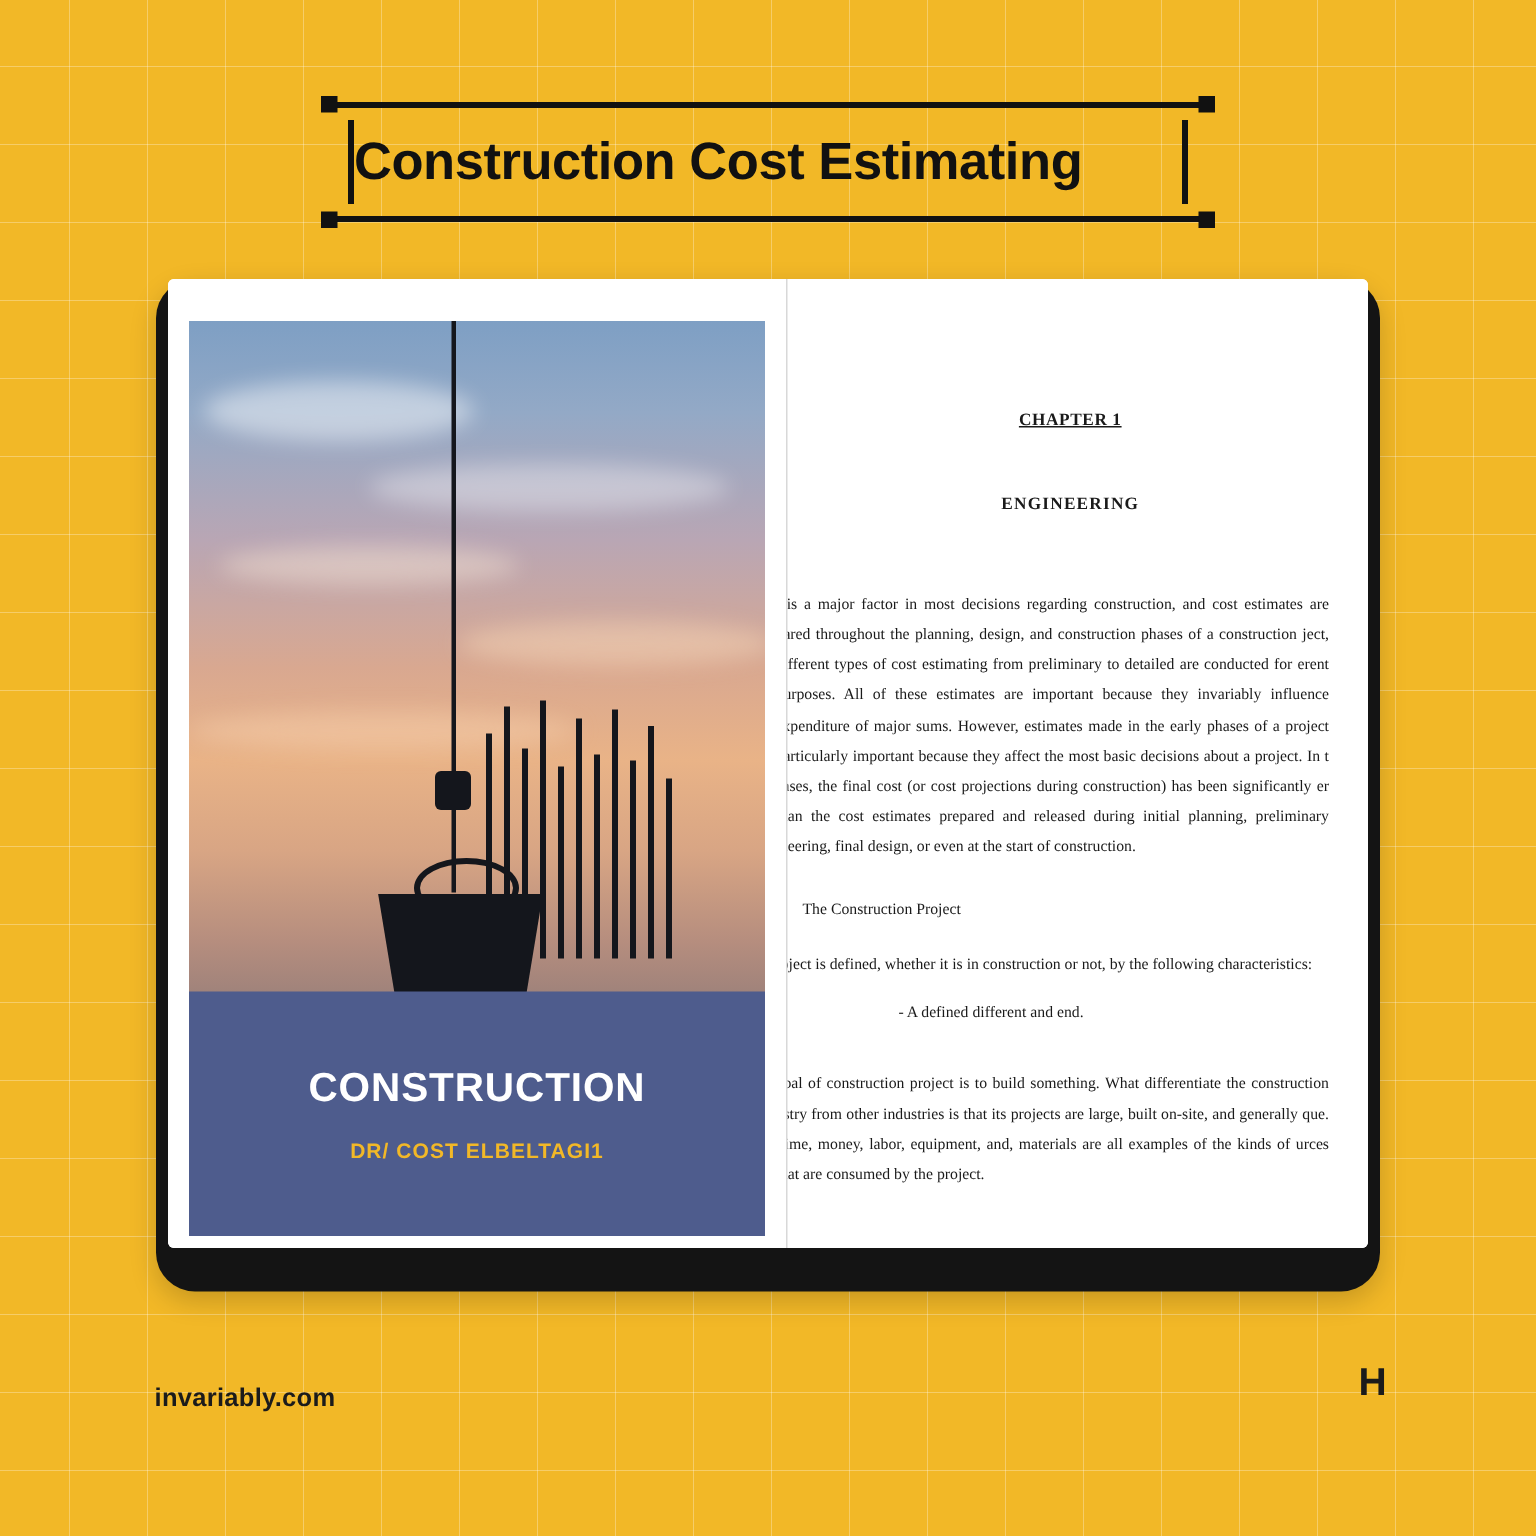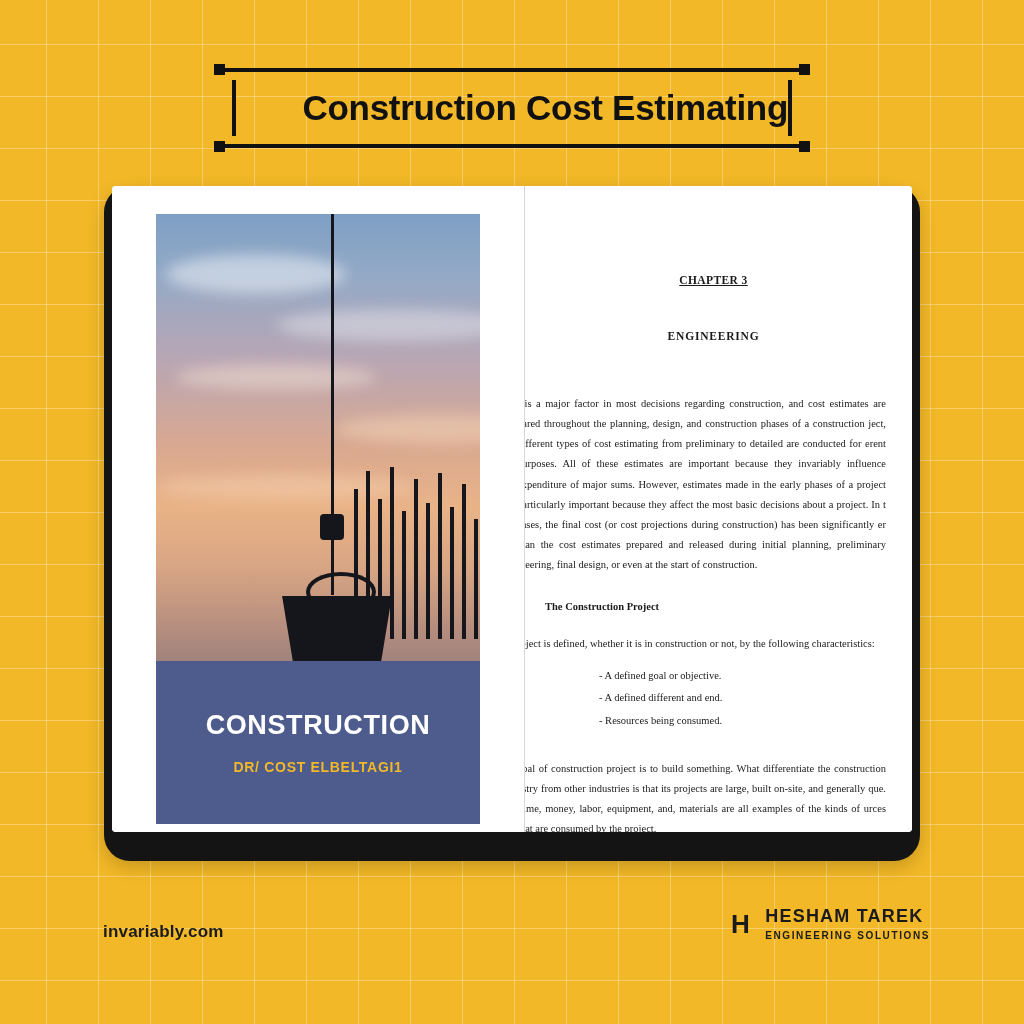--- a/index.html
+++ b/index.html
@@ -44,21 +44,21 @@
   .title-inner {
     position: absolute;
     left: 14px;
     right: 14px;
     top: 8px;
     bottom: 8px;
     border-left: 4px solid #111111;
     border-right: 4px solid #111111;
     display: flex;
     align-items: center;
-    justify-content: flex-end;
+    justify-content: flex-start;
   }
   .title-text {
     font-size: 35px;
     font-weight: bold;
     color: #111111;
     letter-spacing: -0.3px;
     white-space: nowrap;
   }
   .corner {
     position: absolute;
@@ -99,21 +99,21 @@
     width: 412px;
     height: 100%;
     background: #ffffff;
     display: flex;
     align-items: center;
     justify-content: center;
     position: relative;
   }
   .cover {
     position: relative;
-    width: 324px;
+    width: 384px;
     height: 610px;
     margin-top: 19px;
     overflow: hidden;
     background: #2b2f4a;
   }
   .sky {
     position: absolute;
     inset: 0;
     background:
       linear-gradient(to bottom,
@@ -232,22 +232,22 @@
     font-size: 10.5px;
     line-height: 1.92;
     text-align: justify;
     text-justify: inter-word;
     margin-left: -18px;
     padding-right: 6px;
   }
   .doc-sub {
     margin-top: 26px;
     font-size: 10.5px;
-    font-weight: bold;
-    margin-left: 10px;
+    font-weight: normal;
+    margin-left: 0;
   }
   .doc-para2 {
     margin-top: 22px;
     font-size: 10.5px;
     line-height: 1.9;
     margin-left: -18px;
     padding-right: 6px;
   }
   .doc-list {
     margin: 10px 0 0 0;
@@ -384,37 +384,31 @@
         <div class="cover-band">
           <div class="cover-title">
             <div>CONSTRUCTION</div>
           </div>
           <div class="cover-author">DR/ COST ELBELTAGI1</div>
         </div>
       </div>
     </div>
 
     <div class="doc-pane">
-      <div class="doc-chapter">CHAPTER 3</div>
+      <div class="doc-chapter">CHAPTER 1</div>
       <div class="doc-heading">ENGINEERING</div>
       <p class="doc-para">t is a major factor in most decisions regarding construction, and cost estimates are pared throughout the planning, design, and construction phases of a construction ject, different types of cost estimating from preliminary to detailed are conducted for erent purposes. All of these estimates are important because they invariably influence expenditure of major sums. However, estimates made in the early phases of a project particularly important because they affect the most basic decisions about a project. In t cases, the final cost (or cost projections during construction) has been significantly er than the cost estimates prepared and released during initial planning, preliminary ineering, final design, or even at the start of construction.</p>
       <div class="doc-sub">The Construction Project</div>
       <p class="doc-para2">roject is defined, whether it is in construction or not, by the following characteristics:</p>
       <ul class="doc-list">
-        <li>- A defined goal or objective.</li>
         <li>- A defined different and end.</li>
-        <li>- Resources being consumed.</li>
       </ul>
       <p class="doc-para3">goal of construction project is to build something. What differentiate the construction ustry from other industries is that its projects are large, built on-site, and generally que. Time, money, labor, equipment, and, materials are all examples of the kinds of urces that are consumed by the project.</p>
     </div>
 
   </div>
 </div>
 
 <div class="site-url">invariably.com</div>
 
 <div class="brand">
   <div class="brand-mark">H</div>
-  <div class="brand-text">
-    <span class="brand-name">HESHAM TAREK</span>
-    <span class="brand-sub">ENGINEERING SOLUTIONS</span>
-  </div>
 </div>
 
 </body></html>

